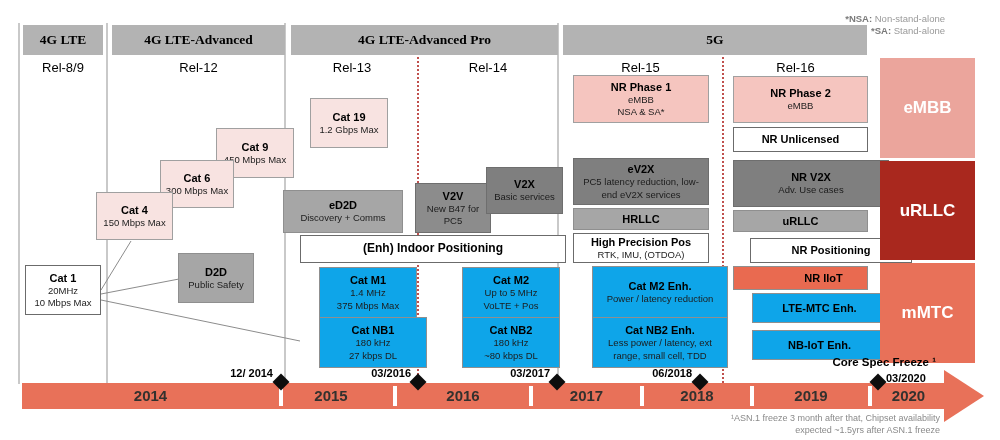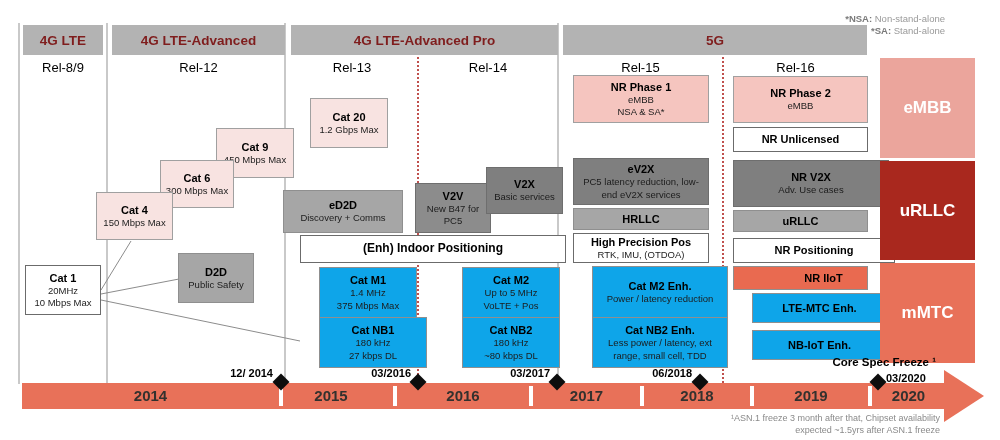--- a/index.html
+++ b/index.html
@@ -1,21 +1,21 @@
 <!DOCTYPE html>
 <html><head>
 <meta charset="utf-8">
 <style>
   html,body{margin:0;padding:0;background:#fff;}
   #stage{position:relative;width:1000px;height:440px;background:#fff;overflow:hidden;
          font-family:"Liberation Sans",sans-serif;-webkit-font-smoothing:antialiased;}
   .colline{position:absolute;width:2px;top:23px;height:361px;background:#c9c9c9;z-index:1;}
   .dotline{position:absolute;width:0;top:57px;height:334px;border-left:2px dotted #c0504d;z-index:1;}
-  .era{position:absolute;top:25px;height:30px;background:#b3b3b3;color:#7f1d1d;font-weight:600;
-       font-size:13.5px;display:flex;align-items:center;justify-content:center;z-index:2;}
+  .era{position:absolute;top:25px;height:30px;background:#b3b3b3;color:#000000;font-weight:600;
+       font-size:13.5px;display:flex;align-items:center;justify-content:center;z-index:2;font-family:Liberation Serif, serif;}
   .rel{position:absolute;top:58px;height:18px;color:#000;font-weight:400;font-size:13px;
        display:flex;align-items:center;justify-content:center;z-index:2;}
   .box{position:absolute;border:1px solid #a0a0a0;display:flex;flex-direction:column;align-items:center;
        justify-content:center;text-align:center;z-index:2;line-height:1.3;box-sizing:border-box;padding:1px 2px;}
   .box .t{font-weight:700;font-size:11px;color:#000;}
   .box .s{font-size:9.5px;color:#1c1c1c;}
   .pink{background:#f8e3e1;}
   .pink2{background:#f5c5bf;}
   .salmon{background:#0ea5e9;border-color:#8f8f8f;margin-left:19px;}
   .gmid{background:#a6a6a6;border-color:#8f8f8f;}
@@ -91,21 +91,21 @@
   <div class="box pink ontop" style="left:96px;top:192px;width:77px;height:48px;z-index:4">
     <span class="t">Cat 4</span>
     <span class="s">150 Mbps Max</span>
   </div>
   <div class="box gmid" style="left:178px;top:253px;width:76px;height:50px">
     <span class="t">D2D</span>
     <span class="s">Public Safety</span>
   </div>
 
   <div class="box pink" style="left:310px;top:98px;width:78px;height:50px">
-    <span class="t">Cat 20</span>
+    <span class="t">Cat 19</span>
     <span class="s">1.2 Gbps Max</span>
   </div>
   <div class="box gmid" style="left:283px;top:190px;width:120px;height:43px">
     <span class="t">eD2D</span>
     <span class="s">Discovery + Comms</span>
   </div>
   <div class="box whitebox ontop" style="left:300px;top:235px;width:266px;height:28px">
     <span class="t" style="font-size:12px">(Enh) Indoor Positioning</span>
   </div>
   <div class="box salmon" style="left:300px;top:267px;width:98px;height:51px">
@@ -170,21 +170,21 @@
   <div class="box whitebox" style="left:733px;top:127px;width:135px;height:25px">
     <span class="t">NR Unlicensed</span>
   </div>
   <div class="box gdark" style="left:733px;top:160px;width:156px;height:47px">
     <span class="t">NR V2X</span>
     <span class="s">Adv. Use cases</span>
   </div>
   <div class="box gmid" style="left:733px;top:210px;width:135px;height:22px">
     <span class="t">uRLLC</span>
   </div>
-  <div class="box whitebox" style="left:733px;top:238px;width:162px;height:25px">
+  <div class="box whitebox" style="left:750px;top:238px;width:162px;height:25px">
     <span class="t">NR Positioning</span>
   </div>
   <div class="box iiot" style="left:733px;top:266px;width:135px;height:24px">
     <span class="t">NR IIoT</span>
   </div>
   <div class="box salmon" style="left:733px;top:293px;width:135px;height:30px">
     <span class="t">LTE-MTC Enh.</span>
   </div>
   <div class="box salmon" style="left:733px;top:330px;width:135px;height:30px">
     <span class="t">NB-IoT Enh.</span>

